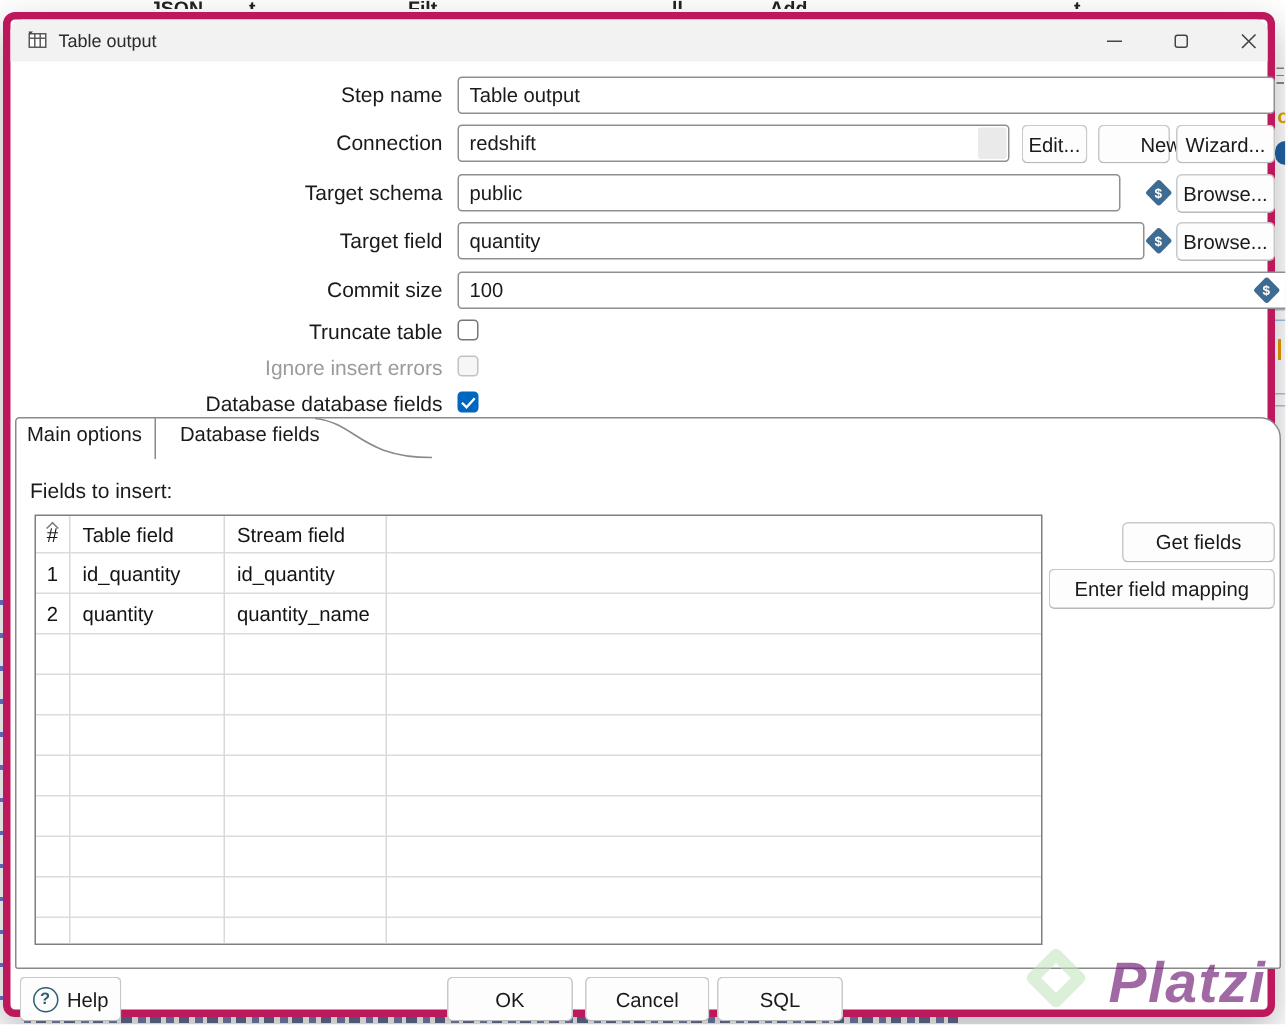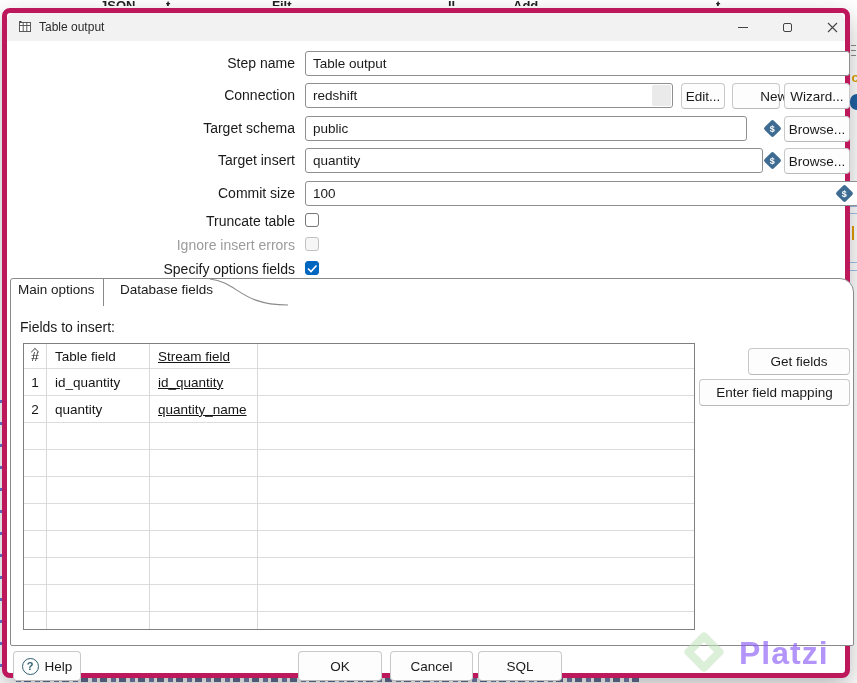--- a/index.html
+++ b/index.html
@@ -62,35 +62,35 @@
   .caption { position:absolute; left:13px; top:306px; font-size:14px; color:#1a1a1a; }
 
   
   .grid { position:absolute; left:16px; top:330px; width:672px; height:287px; border:1px solid #7f7f7f;
     background:#fff; overflow:hidden; font-size:13.5px; color:#141414; }
   .grid .vline { position:absolute; top:0; bottom:0; width:1px; background:#d9d9d9; }
   .grow { display:flex; height:27px; border-bottom:1px solid #dcdcdc; align-items:center; }
   .grow.head { height:25px; }
   .c-num { width:22px; text-align:center; flex:none; position:relative; }
   .c-tf { width:103px; padding-left:9px; flex:none; }
-  .c-sf { width:108px; padding-left:9px; flex:none;text-decoration:underline; }
+  .c-sf { width:108px; padding-left:9px; flex:none; }
   .sort-caret { position:absolute; left:8px; top:-2px; width:6px; height:6px; }
   .sort-caret:before { content:""; position:absolute; left:0; top:2px; width:5px; height:5px;
     border-left:1px solid #777; border-top:1px solid #777; transform:rotate(45deg); }
 
   
   .help-ico { width:17px; height:17px; border:1.5px solid #2e5e70; border-radius:50%;
     display:flex; align-items:center; justify-content:center; font-size:11px; font-weight:bold; color:#2e5e70; margin-right:6px; }
 
   
   .watermark { position:absolute; right:2px; bottom:-6px; width:168px; height:60px; z-index:50; pointer-events:none; }
   .wm-diamond { position:absolute; left:2px; top:8px; width:30px; height:30px; transform:rotate(45deg);
     border:8px solid #bfe4ba; opacity:.55; border-radius:4px; }
-  .wm-text { position:absolute; left:52px; top:6px; font-size:32px; font-weight:bold; color:#8b5cf6;
-    letter-spacing:1px; opacity:.65; }
+  .wm-text { position:absolute; left:52px; top:6px; font-size:38px; font-weight:bold; color:#701a75;
+    letter-spacing:1px; opacity:.65;font-style:italic; }
 </style>
 </head>
 <body>
 
 <div class="screen">
 
   <div class="bg-top">
     <span style="left:100px">JSON</span>
     <span style="left:166px">t</span>
     <span style="left:272px">Filt</span>
@@ -151,40 +151,40 @@
     <div class="btn" style="left:725px; top:70px; width:45px; height:26px;padding-left:46px;">New...</div>
     <div class="btn" style="left:777px; top:70px; width:66px; height:26px;">Wizard...</div>
 
     <div class="flabel" style="top:106px">Target schema</div>
     <input class="tinput" style="left: 298px; top: 103px; width: 442px;" value="public">
     <span class="vdiamond" style="left:759px; top:109px;">
         <b>$</b>
       </span>
     <div class="btn" style="left:777px; top:103px; width:66px; height:26px;">Browse...</div>
 
-    <div class="flabel" style="top:138px">Target insert</div>
+    <div class="flabel" style="top:138px">Target field</div>
     <input class="tinput" style="left: 298px; top: 135px; width: 458px;" value="quantity">
     <span class="vdiamond" style="left:759px; top:141px;">
         <b>$</b>
       </span>
     <div class="btn" style="left:777px; top:135px; width:66px; height:26px;">Browse...</div>
 
     <div class="flabel" style="top:171px">Commit size</div>
     <input class="tinput" style="left: 298px; top: 168px; width: 614px;" value="100">
     <span class="vdiamond" style="left:831px; top:174px;">
         <b>$</b>
       </span>
 
     <div class="flabel" style="top:199px">Truncate table</div>
     <span class="cb" style="left:298px; top:200px;"></span>
 
     <div class="flabel disabled" style="top:223px">Ignore insert errors</div>
     <span class="cb disabled" style="left:298px; top:224px;"></span>
 
-    <div class="flabel" style="top:247px">Specify options fields</div>
+    <div class="flabel" style="top:247px">Database database fields</div>
     <span class="cb checked" style="left:298px; top:248px;">
       <svg width="11" height="9" viewBox="0 0 11 9">
           <path d="M1,4.5 L4,7.5 L9.5,1.5" stroke="#fff" stroke-width="1.6" fill="none"></path>
         </svg>
     </span>
 
     <div class="folder"></div>
     <i class="tab-divider"></i>
     <svg class="swoosh" width="82" height="29" viewBox="0 0 82 29">
       <path d="M0,1 C28,4 30,27 78,27 L78,29 L0,29 Z" fill="#ffffff" stroke="none"></path>

